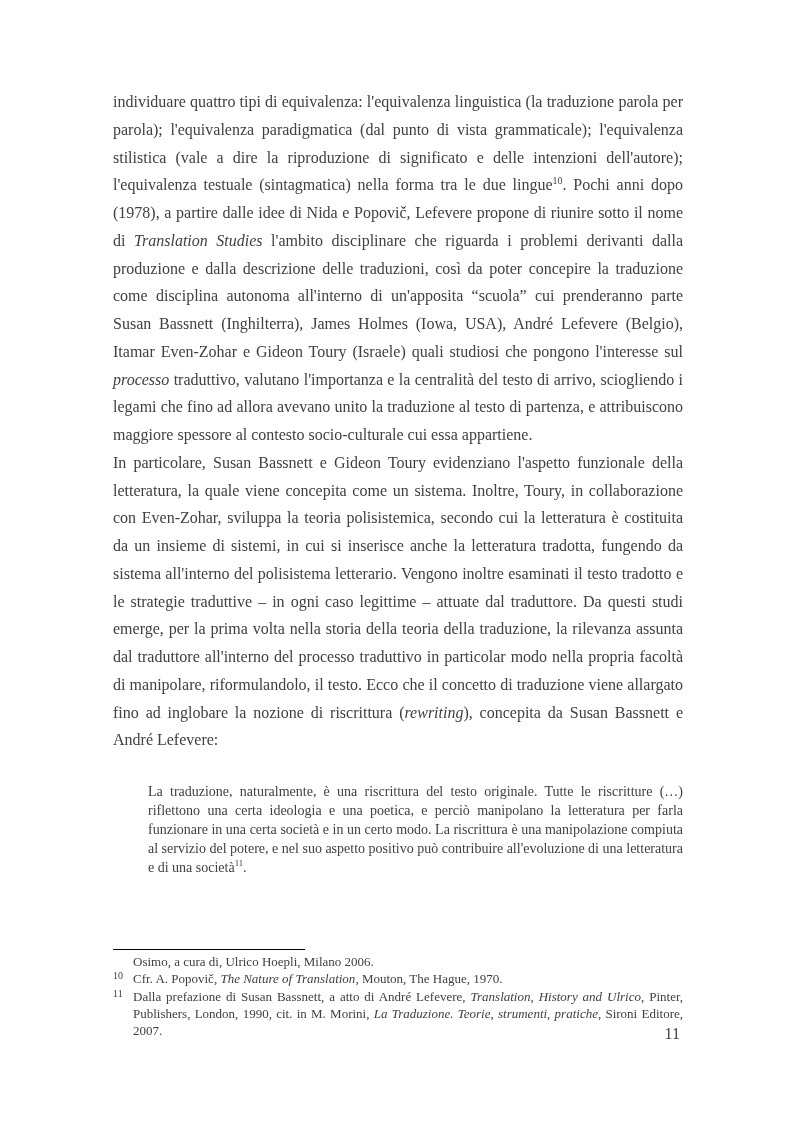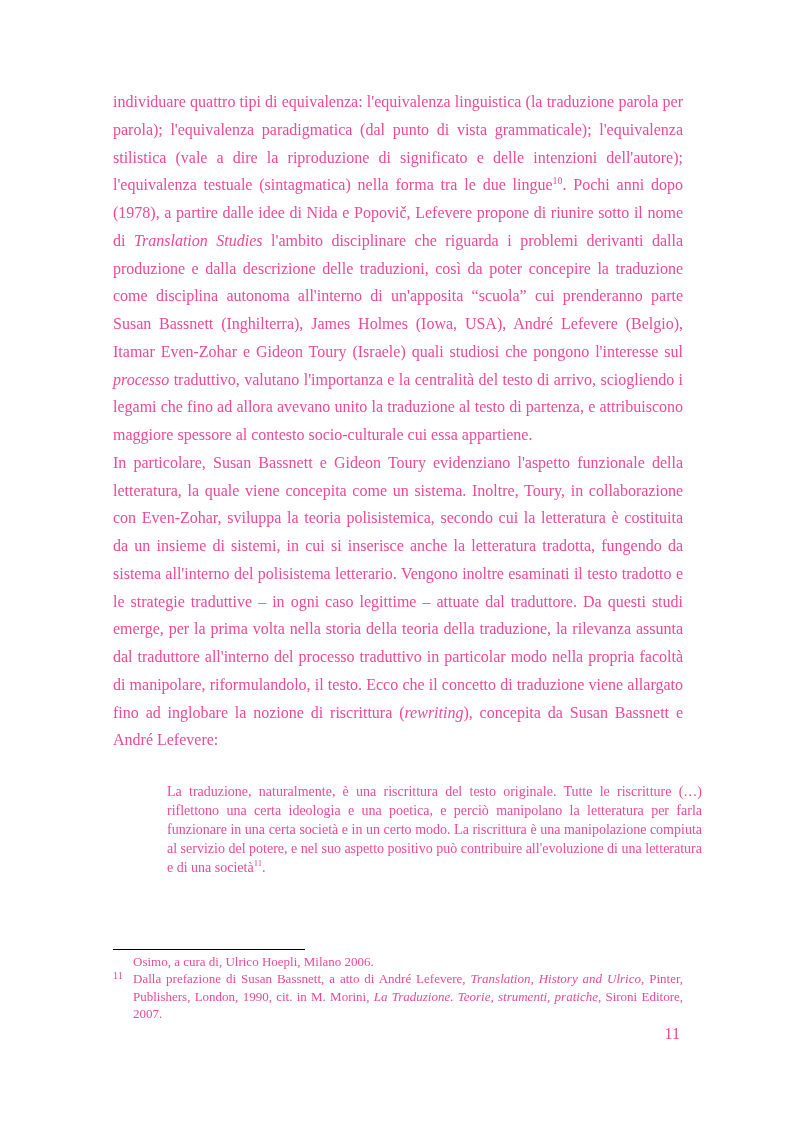--- a/index.html
+++ b/index.html
@@ -1,38 +1,38 @@
 <!DOCTYPE html>
 <html><head>
 <meta charset="utf-8">
 <style>
   html, body { margin: 0; padding: 0; background: #ffffff; }
   .page {
     position: relative;
     width: 793px;
     height: 1123px;
     background: #ffffff;
-    color: #ec4899;
+    color: #404040;
     font-family: "Liberation Serif", "DejaVu Serif", serif;
     overflow: hidden;
   }
   .content {
     position: absolute;
     left: 113px;
     top: 88px;
     width: 570px;
   }
   p.body-par {
     margin: 0;
     font-size: 16px;
     line-height: 27.75px;
     text-align: justify;
   }
   blockquote.quote {
-    margin: 28px 0 14px 54px;
+    margin: 28px 0 14px 35px;
     width: 535px;
     font-size: 14px;
     line-height: 19px;
     text-align: justify;
   }
   sup {
     font-size: 62%;
     line-height: 0;
     vertical-align: super;
   }
@@ -81,19 +81,22 @@
   <div class="content">
     <p class="body-par"><span>individuare quattro tipi di equivalenza: l'equivalenza linguistica (la traduzione parola per parola); l'equivalenza paradigmatica (dal punto di vista grammaticale); l'equivalenza stilistica (vale a dire la riproduzione di significato e delle intenzioni dell'autore); l'equivalenza testuale (sintagmatica) nella forma tra le due lingue</span><sup>10</sup><span>. Pochi anni dopo (1978), a partire dalle idee di Nida e Popovič, Lefevere propone di riunire sotto il nome di </span><i>Translation Studies</i><span> l'ambito disciplinare che riguarda i problemi derivanti dalla produzione e dalla descrizione delle traduzioni, così da poter concepire la traduzione come disciplina autonoma all'interno di un'apposita “scuola” cui prenderanno parte Susan Bassnett (Inghilterra), James Holmes (Iowa, USA), André Lefevere (Belgio), Itamar Even-Zohar e Gideon Toury (Israele) quali studiosi che pongono l'interesse sul </span><i>processo</i><span> traduttivo, valutano l'importanza e la centralità del testo di arrivo, sciogliendo i legami che fino ad allora avevano unito la traduzione al testo di partenza, e attribuiscono maggiore spessore al contesto socio-culturale cui essa appartiene.</span></p>
     <p class="body-par"><span>In particolare, Susan Bassnett e Gideon Toury evidenziano l'aspetto funzionale della letteratura, la quale viene concepita come un sistema. Inoltre, Toury, in collaborazione con Even-Zohar, sviluppa la teoria polisistemica, secondo cui la letteratura è costituita da un insieme di sistemi, in cui si inserisce anche la letteratura tradotta, fungendo da sistema all'interno del polisistema letterario. Vengono inoltre esaminati il testo tradotto e le strategie traduttive – in ogni caso legittime – attuate dal traduttore. Da questi studi emerge, per la prima volta nella storia della teoria della traduzione, la rilevanza assunta dal traduttore all'interno del processo traduttivo in particolar modo nella propria facoltà di manipolare, riformulandolo, il testo. Ecco che il concetto di traduzione viene allargato fino ad inglobare la nozione di riscrittura (</span><i>rewriting</i><span>), concepita da Susan Bassnett e André Lefevere:</span></p>
     <blockquote class="quote"><span>La traduzione, naturalmente, è una riscrittura del testo originale. Tutte le riscritture (…) riflettono una certa ideologia e una poetica, e perciò manipolano la letteratura per farla funzionare in una certa società e in un certo modo. La riscrittura è una manipolazione compiuta al servizio del potere, e nel suo aspetto positivo può contribuire all'evoluzione di una letteratura e di una società</span><sup>11</sup><span>.</span></blockquote>
   </div>
 
   <div class="footnote-area">
     <div class="fn-sep"></div>
     <div class="fn">Osimo, a cura di, Ulrico Hoepli, Milano 2006.</div>
     <div class="fn-item">
+      <span class="fn-num">10</span><span><span>Cfr. A. Popovič, </span><i>The Nature of Translation</i><span>, Mouton, The Hague, 1970.</span></span>
+    </div>
+    <div class="fn-item">
       <span class="fn-num">11</span><span><span>Dalla prefazione di Susan Bassnett, a atto di André Lefevere, </span><i>Translation, History and Ulrico</i><span>, Pinter, Publishers, London, 1990, cit. in M. Morini, </span><i>La Traduzione. Teorie, strumenti, pratiche</i><span>, Sironi Editore, 2007.</span></span>
     </div>
   </div>
 
   <div class="page-number">11</div>
 
 </div>
 
 </body></html>

